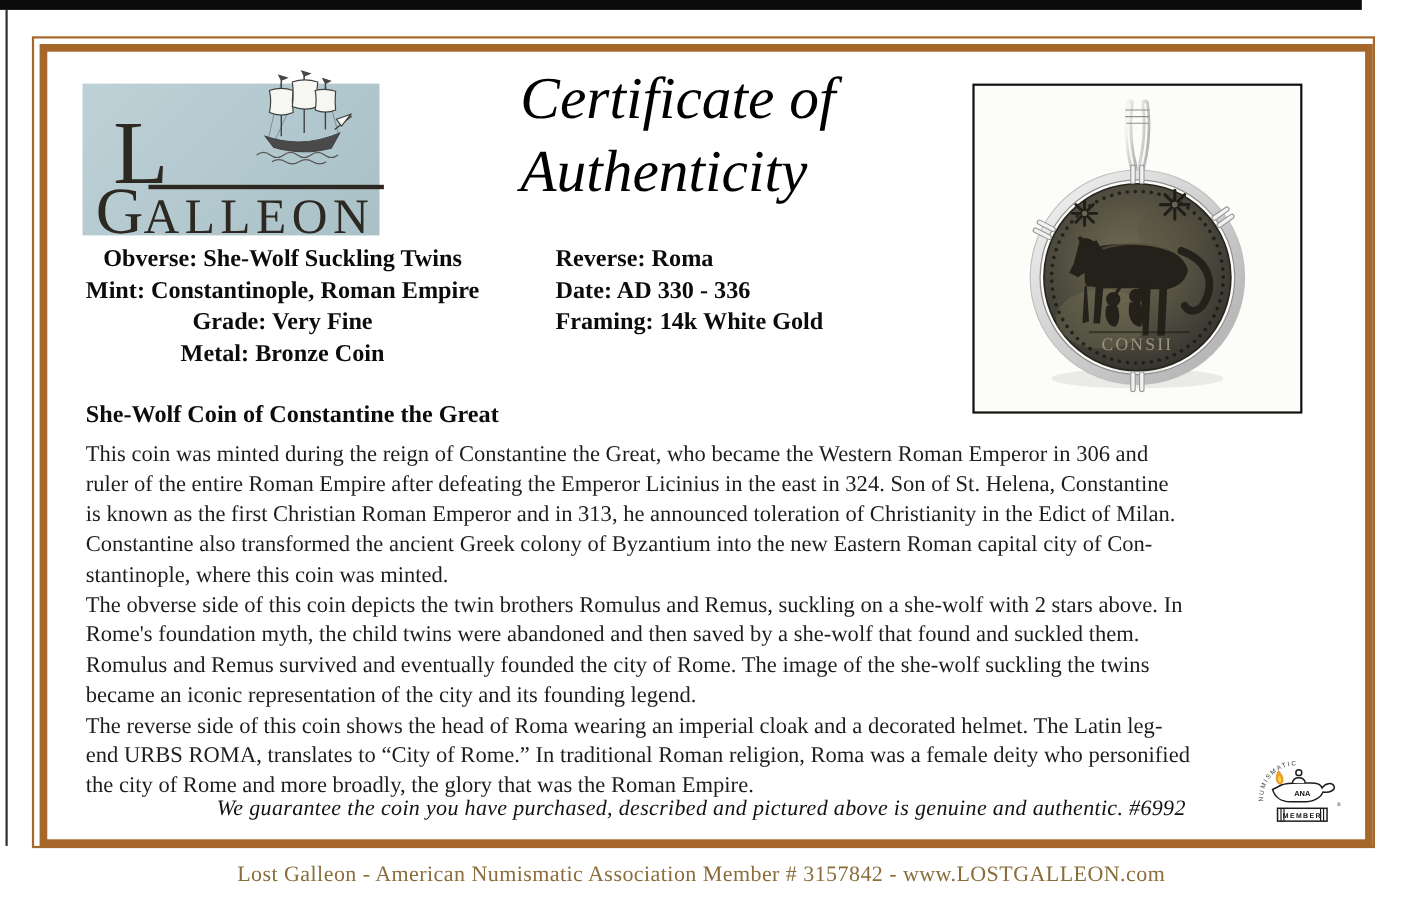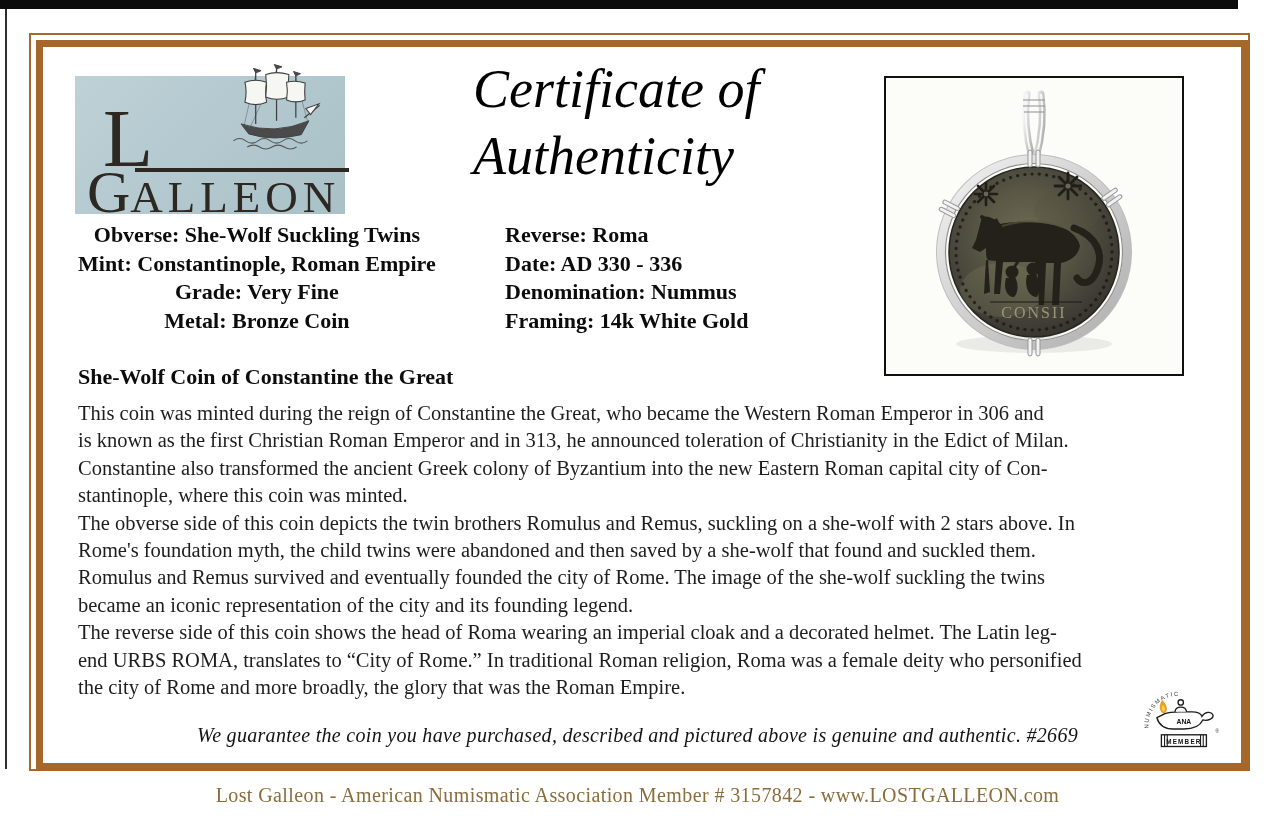--- a/index.html
+++ b/index.html
@@ -206,40 +206,40 @@
 
   <div class="details left">
     <div>Obverse: She-Wolf Suckling Twins</div>
     <div>Mint: Constantinople, Roman Empire</div>
     <div>Grade: Very Fine</div>
     <div>Metal: Bronze Coin</div>
   </div>
   <div class="details right">
     <div>Reverse: Roma</div>
     <div>Date: AD 330 - 336</div>
-    <div>Denomination: Nummus</div>
     <div>Framing: 14k White Gold</div>
   </div>
 
   <div class="body-heading">She-Wolf Coin of Constantine the Great</div>
   <div class="body-text">
     <div>This coin was minted during the reign of Constantine the Great, who became the Western Roman Emperor in 306 and</div>
+    <div>ruler of the entire Roman Empire after defeating the Emperor Licinius in the east in 324. Son of St. Helena, Constantine</div>
     <div>is known as the first Christian Roman Emperor and in 313, he announced toleration of Christianity in the Edict of Milan.</div>
     <div>Constantine also transformed the ancient Greek colony of Byzantium into the new Eastern Roman capital city of Con-</div>
     <div>stantinople, where this coin was minted.</div>
     <div>The obverse side of this coin depicts the twin brothers Romulus and Remus, suckling on a she-wolf with 2 stars above. In</div>
     <div>Rome's foundation myth, the child twins were abandoned and then saved by a she-wolf that found and suckled them.</div>
     <div>Romulus and Remus survived and eventually founded the city of Rome. The image of the she-wolf suckling the twins</div>
     <div>became an iconic representation of the city and its founding legend.</div>
     <div>The reverse side of this coin shows the head of Roma wearing an imperial cloak and a decorated helmet. The Latin leg-</div>
     <div>end URBS ROMA, translates to “City of Rome.” In traditional Roman religion, Roma was a female deity who personified</div>
     <div>the city of Rome and more broadly, the glory that was the Roman Empire.</div>
   </div>
 
-  <div class="guarantee">We guarantee the coin you have purchased, described and pictured above is genuine and authentic. #2669</div>
+  <div class="guarantee">We guarantee the coin you have purchased, described and pictured above is genuine and authentic. #6992</div>
 
   <svg class="seal" viewBox="0 0 100 74">
     <defs>
       <path id="sealArc" d="M12,44 A33,33 0 0 1 54,7" fill="none"></path>
     </defs>
     <text font-family="Liberation Sans, sans-serif" font-size="6.5" letter-spacing="1.6" fill="#3a3a3a">
       <textPath href="#sealArc" startOffset="2">NUMISMATIC</textPath>
     </text>
     <g>
       <path d="M27,11 C22,19 26,25 29,25 C34,22 31,15 27,11 Z" fill="#f6a01a" stroke="#c97c0c" stroke-width="0.6"></path>

